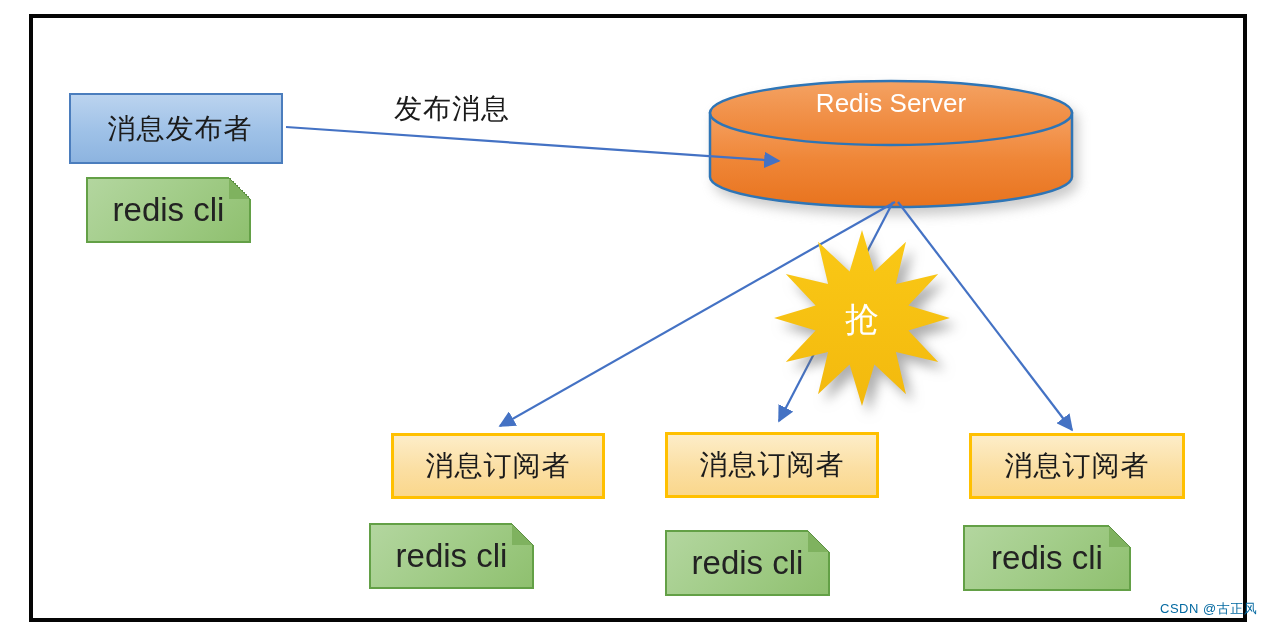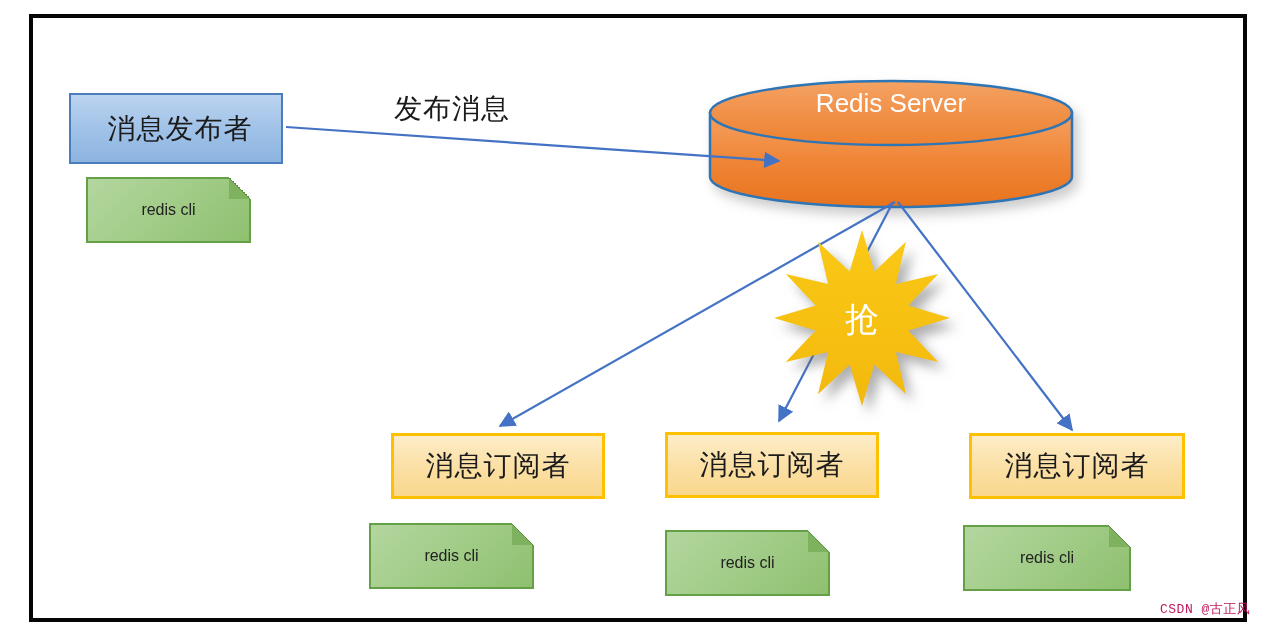--- a/index.html
+++ b/index.html
@@ -35,37 +35,37 @@
     border:3px solid #FFC000;font-size:28px;letter-spacing:1px;
   }
   .sub1{left:391px;top:433px;}
   .sub2{left:665px;top:432px;}
   .sub3{left:969px;top:433px;width:216px;}
   .note{
     position:absolute;width:165px;height:66px;
     background:linear-gradient(135deg,#B3D69F 0%,#A3CD8A 45%,#8FC06F 100%);
     border:2px solid #63A046;box-sizing:border-box;
     display:flex;align-items:center;justify-content:center;
-    font-size:16px;color:#222222;
+    font-size:33px;color:#222222;
   }
   .note::after{
     content:"";position:absolute;top:-2px;right:-2px;width:22px;height:22px;
     background:linear-gradient(45deg,#7FB25F 0 46%,#5d8f43 46% 50%,#ffffff 50% 100%);
   }
   .note-pub{left:86px;top:177px;}
   .note-s1{left:369px;top:523px;}
   .note-s2{left:665px;top:530px;}
   .note-s3{left:963px;top:525px;width:168px;}
   .publish-label{
     position:absolute;left:382px;top:90px;width:140px;height:38px;
     font-size:28px;letter-spacing:1px;display:flex;align-items:center;justify-content:center;
   }
   .watermark{
-    position:absolute;left:1160px;top:600px;font-size:13px;color:#be185d;
-    letter-spacing:0.5px;white-space:nowrap;font-family:Liberation Mono, monospace;
+    position:absolute;left:1160px;top:600px;font-size:13px;color:#0369a1;
+    letter-spacing:0.5px;white-space:nowrap;
   }
   .cyl-shadow{filter:drop-shadow(5px 7px 6px rgba(140,140,140,0.45));}
   .star-shadow{filter:drop-shadow(7px 8px 6px rgba(110,110,110,0.55));}
   .svgtext{font-family:"Liberation Sans","DejaVu Sans",sans-serif;fill:#ffffff;}
 </style>
 </head>
 <body>
 
 <div class="stage">
 

